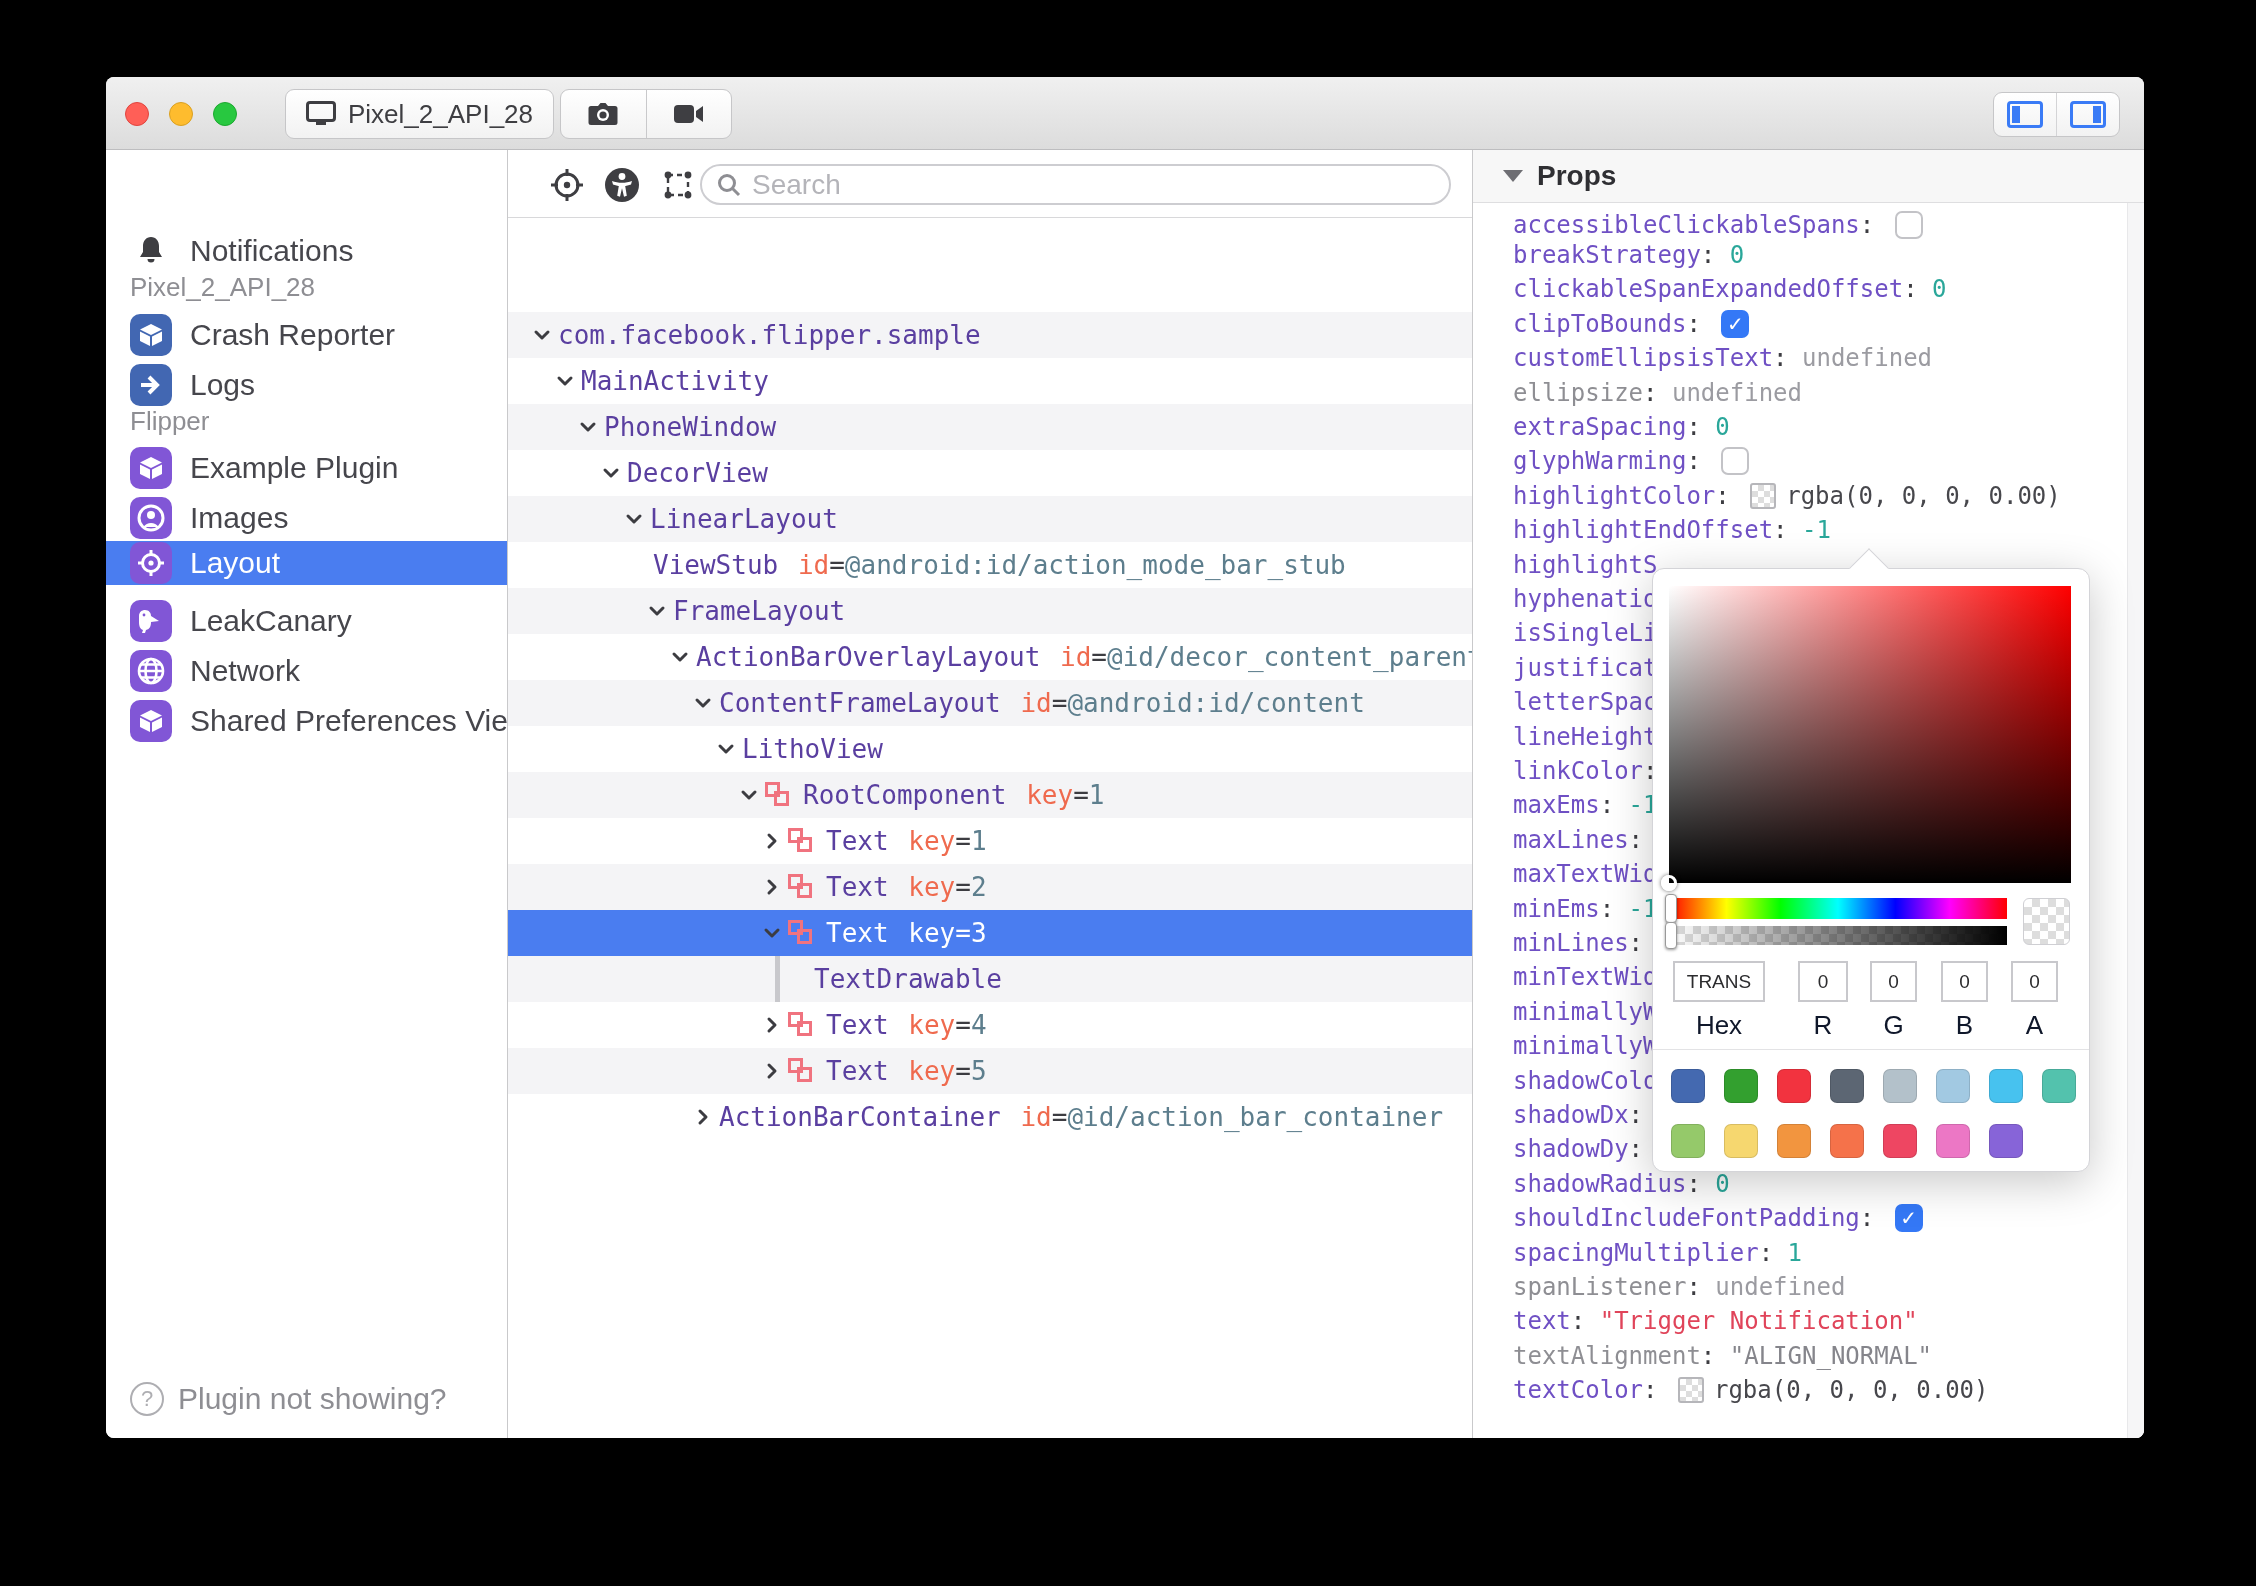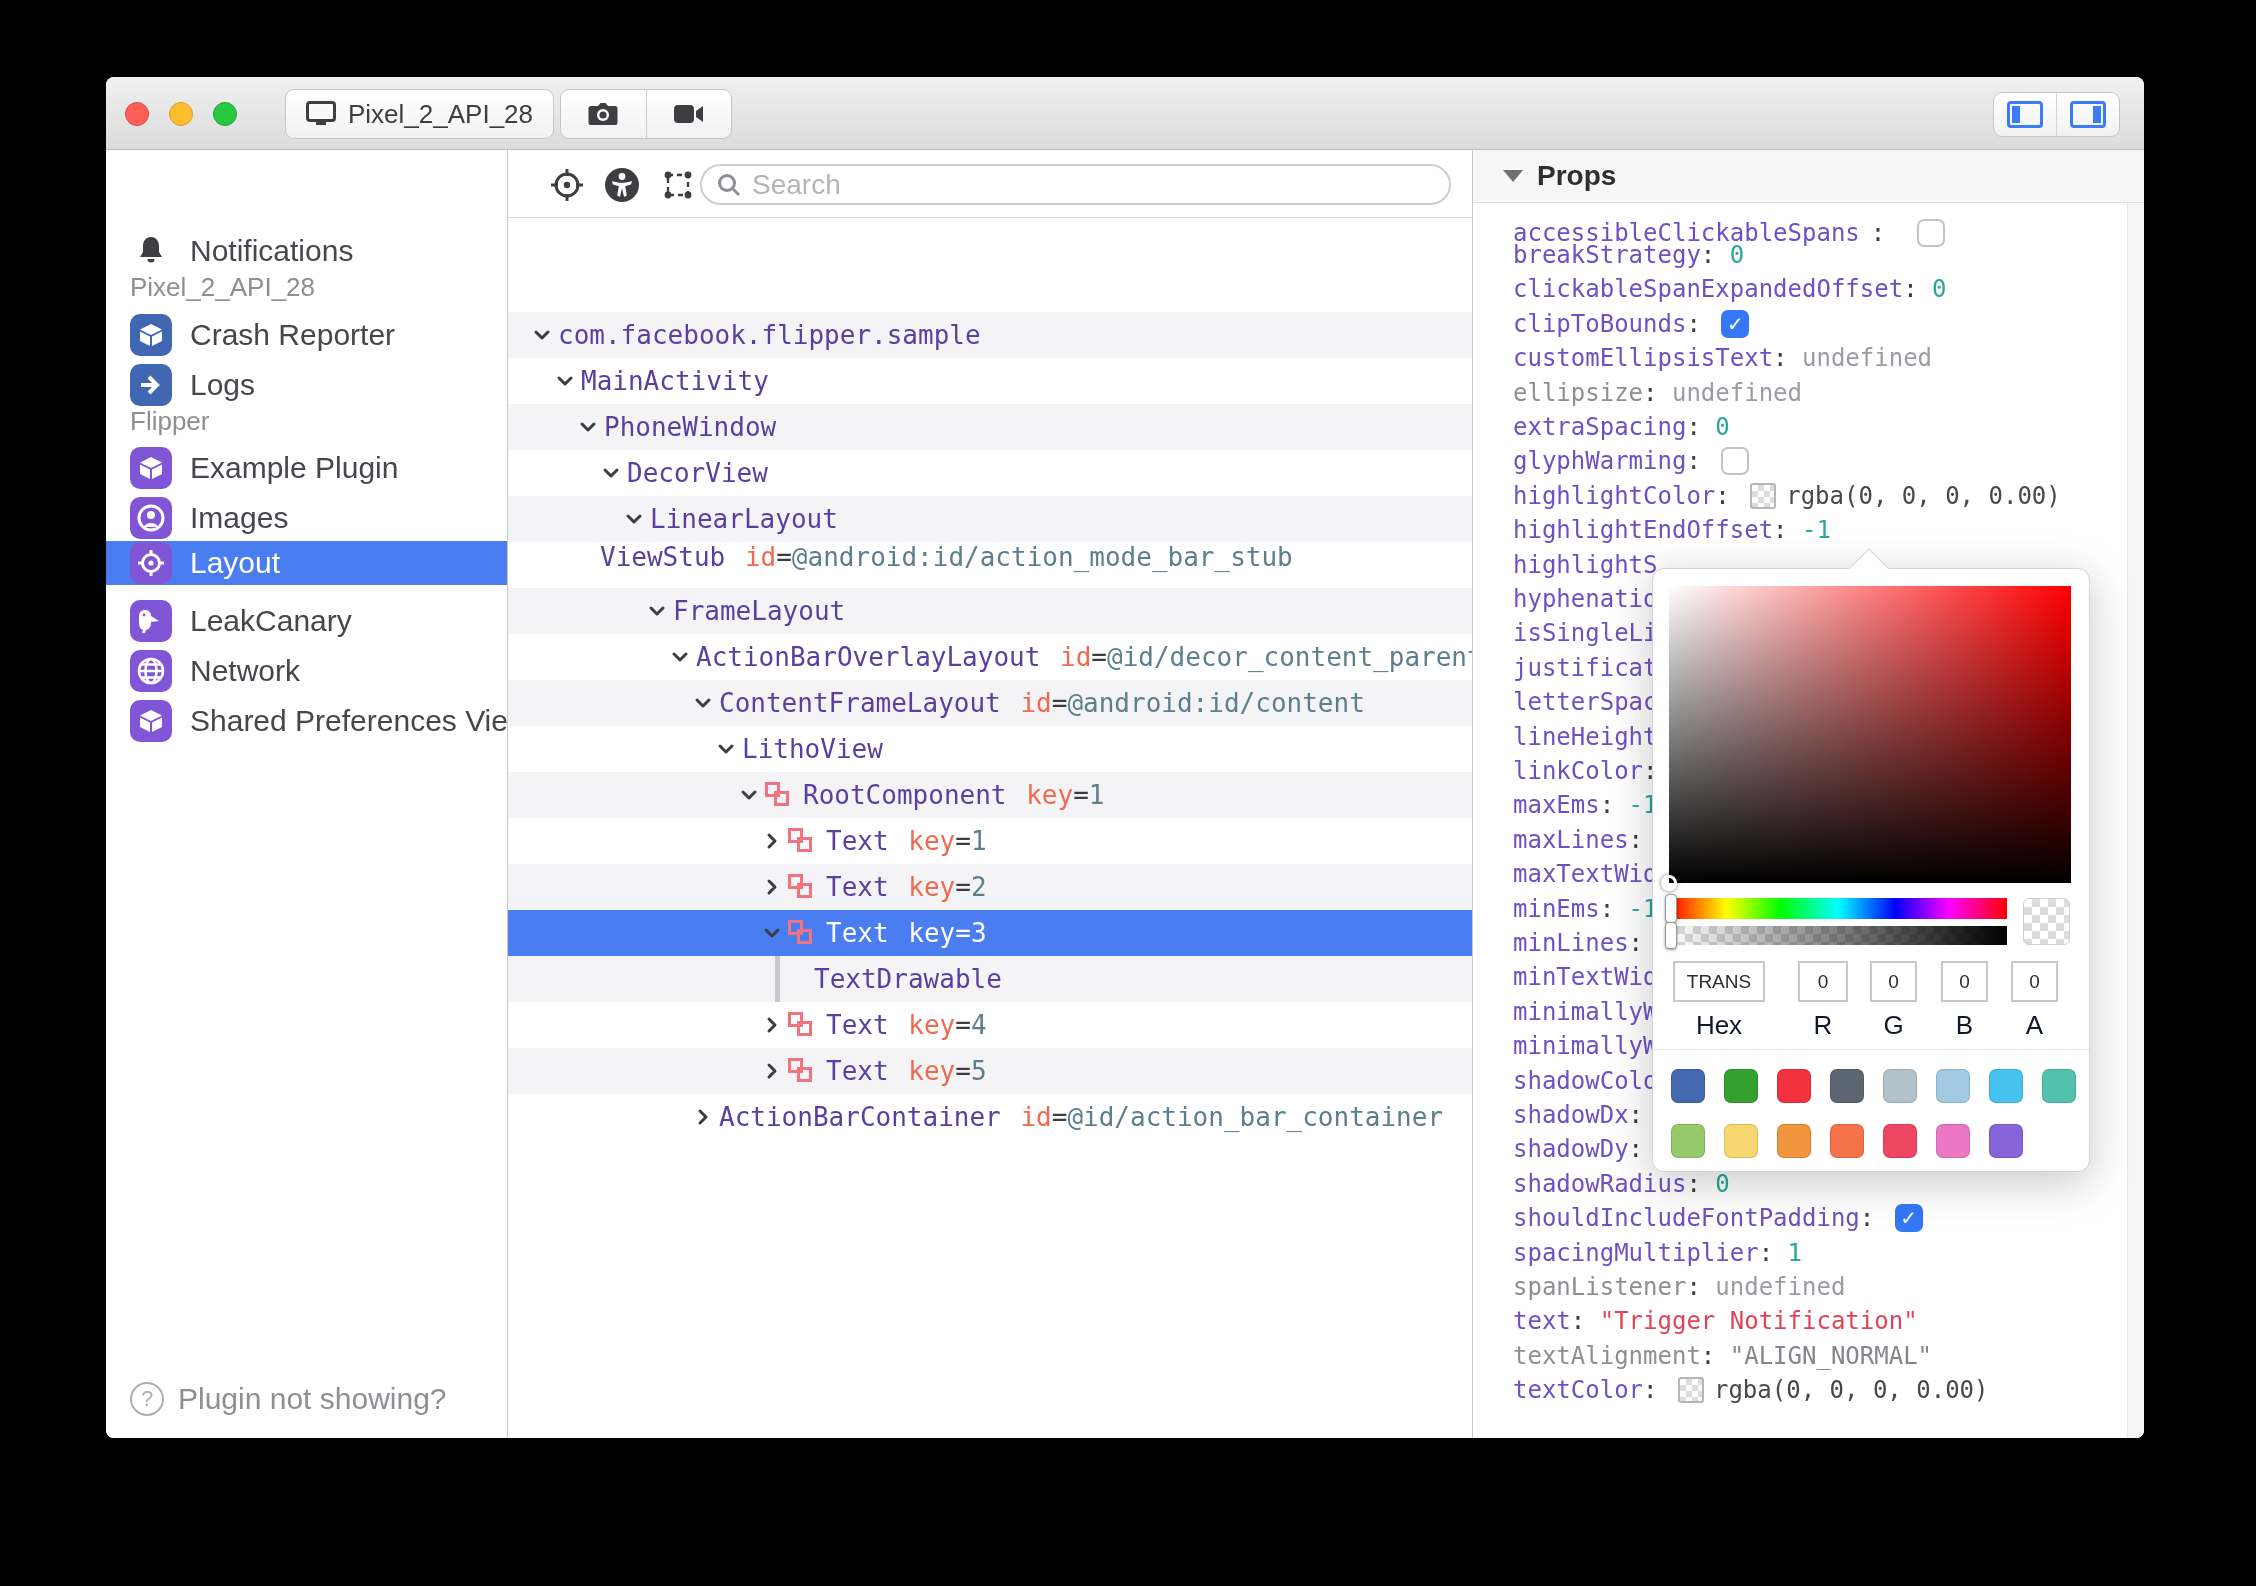--- a/index.html
+++ b/index.html
@@ -332,21 +332,21 @@
           <span class="tname">DecorView</span>
         </div>
         <div class="trow stripe" style="top: 278px; padding-left: 114px;">
           <span class="chev">
             <svg width="20" height="20" viewBox="0 0 20 20">
               <path d="M4 7 l6 6 6-6" fill="none" stroke="#3c3c41" stroke-width="3" stroke-linecap="round" stroke-linejoin="round"></path>
             </svg>
           </span>
           <span class="tname">LinearLayout</span>
         </div>
-        <div class="trow" style="top: 316px; padding-left: 64px;">
+        <div class="trow" style="top: 324px; padding-left: 117px;">
           <span class="chev"></span>
           <span class="tname">ViewStub</span>
           <span class="tname"> </span>
           <span class="tattr-k">id</span>
           <span class="tattr-e">=</span>
           <span class="tattr-v">@android:id/action_mode_bar_stub</span>
         </div>
         <div class="trow stripe" style="top: 370px; padding-left: 137px;">
           <span class="chev">
             <svg width="20" height="20" viewBox="0 0 20 20">
@@ -501,21 +501,21 @@
         </div>
       </div>
   </div>
 
   <div class="props">
     <div class="props-header">
       <span class="tri-down"></span>
       <span>Props</span>
     </div>
     <div class="prows" id="prows">
-        <div class="prow" style="top: 12px; gap: 11px;"><span class="pk">accessibleClickableSpans</span><span class="pcolon">: </span><span class="cb off"></span></div>
+        <div class="prow" style="top: 4px;"><span class="pk">accessibleClickableSpans</span><span class="pcolon">: </span><span class="cb off"></span></div>
         <div class="prow" style="top: 34.4px;"><span class="pk">breakStrategy</span><span class="pcolon">: </span><span class="pv-num">0</span></div>
         <div class="prow" style="top: 68.8px;"><span class="pk">clickableSpanExpandedOffset</span><span class="pcolon">: </span><span class="pv-num">0</span></div>
         <div class="prow" style="top: 103.2px;"><span class="pk">clipToBounds</span><span class="pcolon">: </span><span class="cb on">✓</span></div>
         <div class="prow" style="top: 137.6px;"><span class="pk">customEllipsisText</span><span class="pcolon">: </span><span class="pv-undef">undefined</span></div>
         <div class="prow" style="top: 172px;"><span class="pk gray">ellipsize</span><span class="pcolon">: </span><span class="pv-undef">undefined</span></div>
         <div class="prow" style="top: 206.4px;"><span class="pk">extraSpacing</span><span class="pcolon">: </span><span class="pv-num">0</span></div>
         <div class="prow" style="top: 240.8px;"><span class="pk">glyphWarming</span><span class="pcolon">: </span><span class="cb off"></span></div>
         <div class="prow" style="top: 275.2px;"><span class="pk">highlightColor</span><span class="pcolon">: </span><span class="sw"></span><span class="pv-rgba">rgba(0, 0, 0, 0.00)</span></div>
         <div class="prow" style="top: 309.6px;"><span class="pk">highlightEndOffset</span><span class="pcolon">: </span><span class="pv-num">-1</span></div>
         <div class="prow" style="top: 344px;"><span class="pk">highlightS</span></div>

